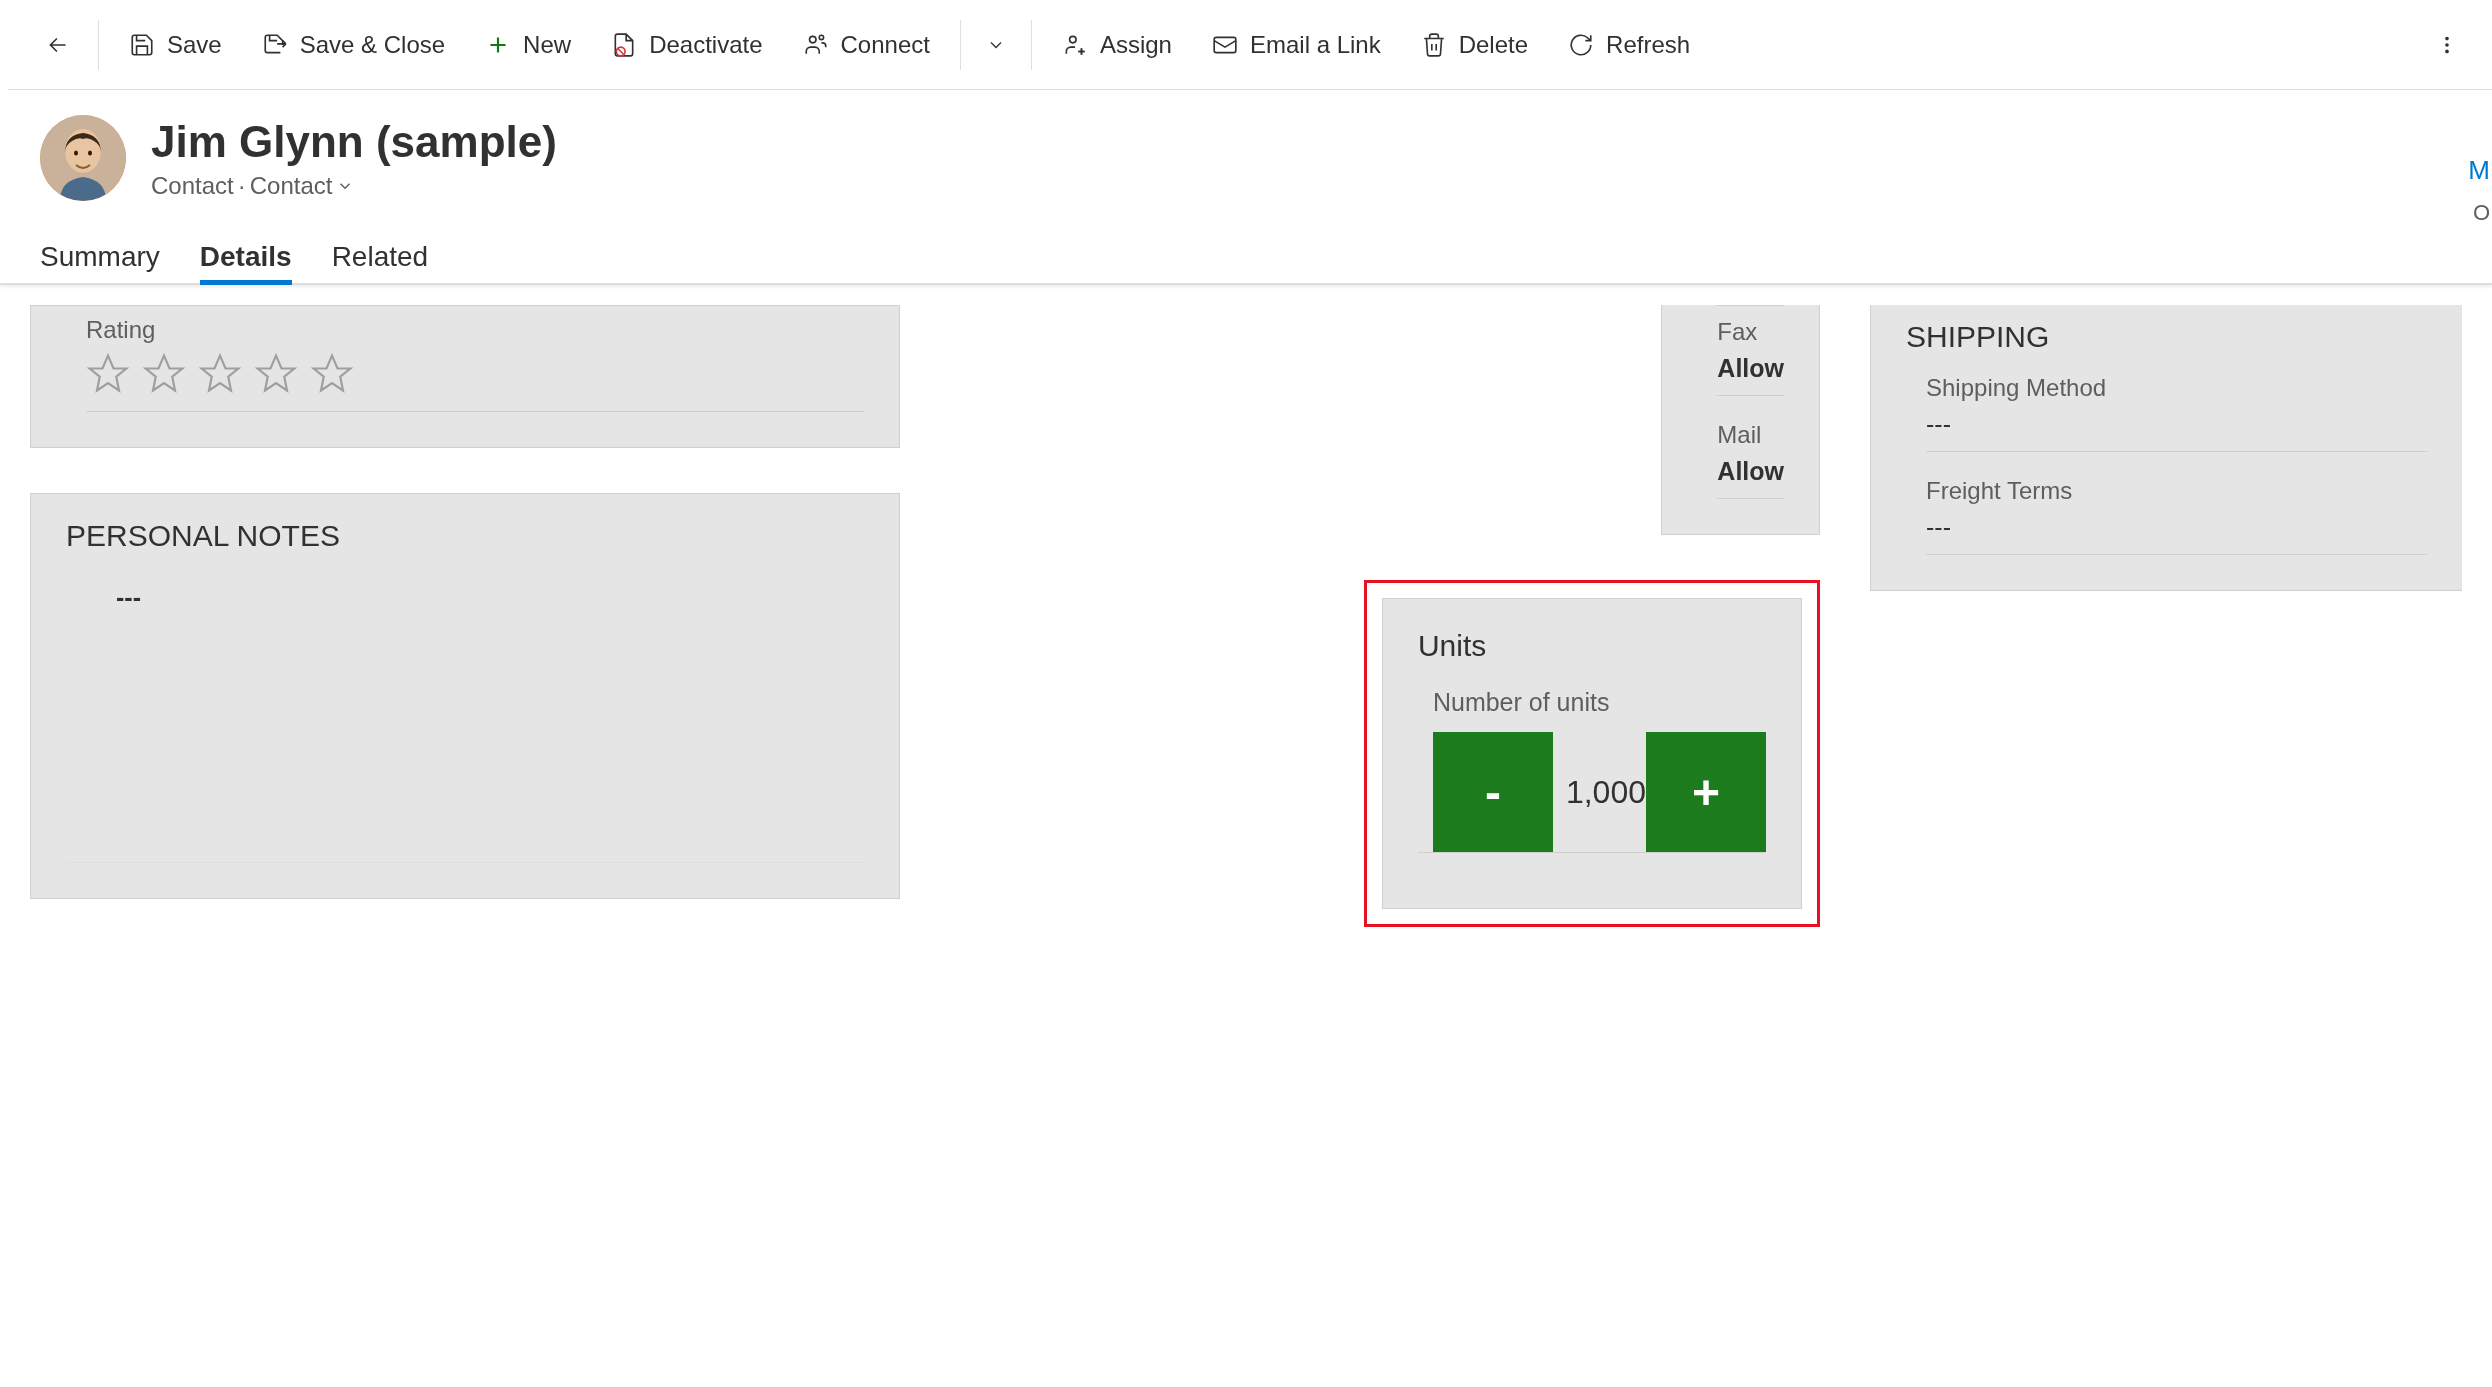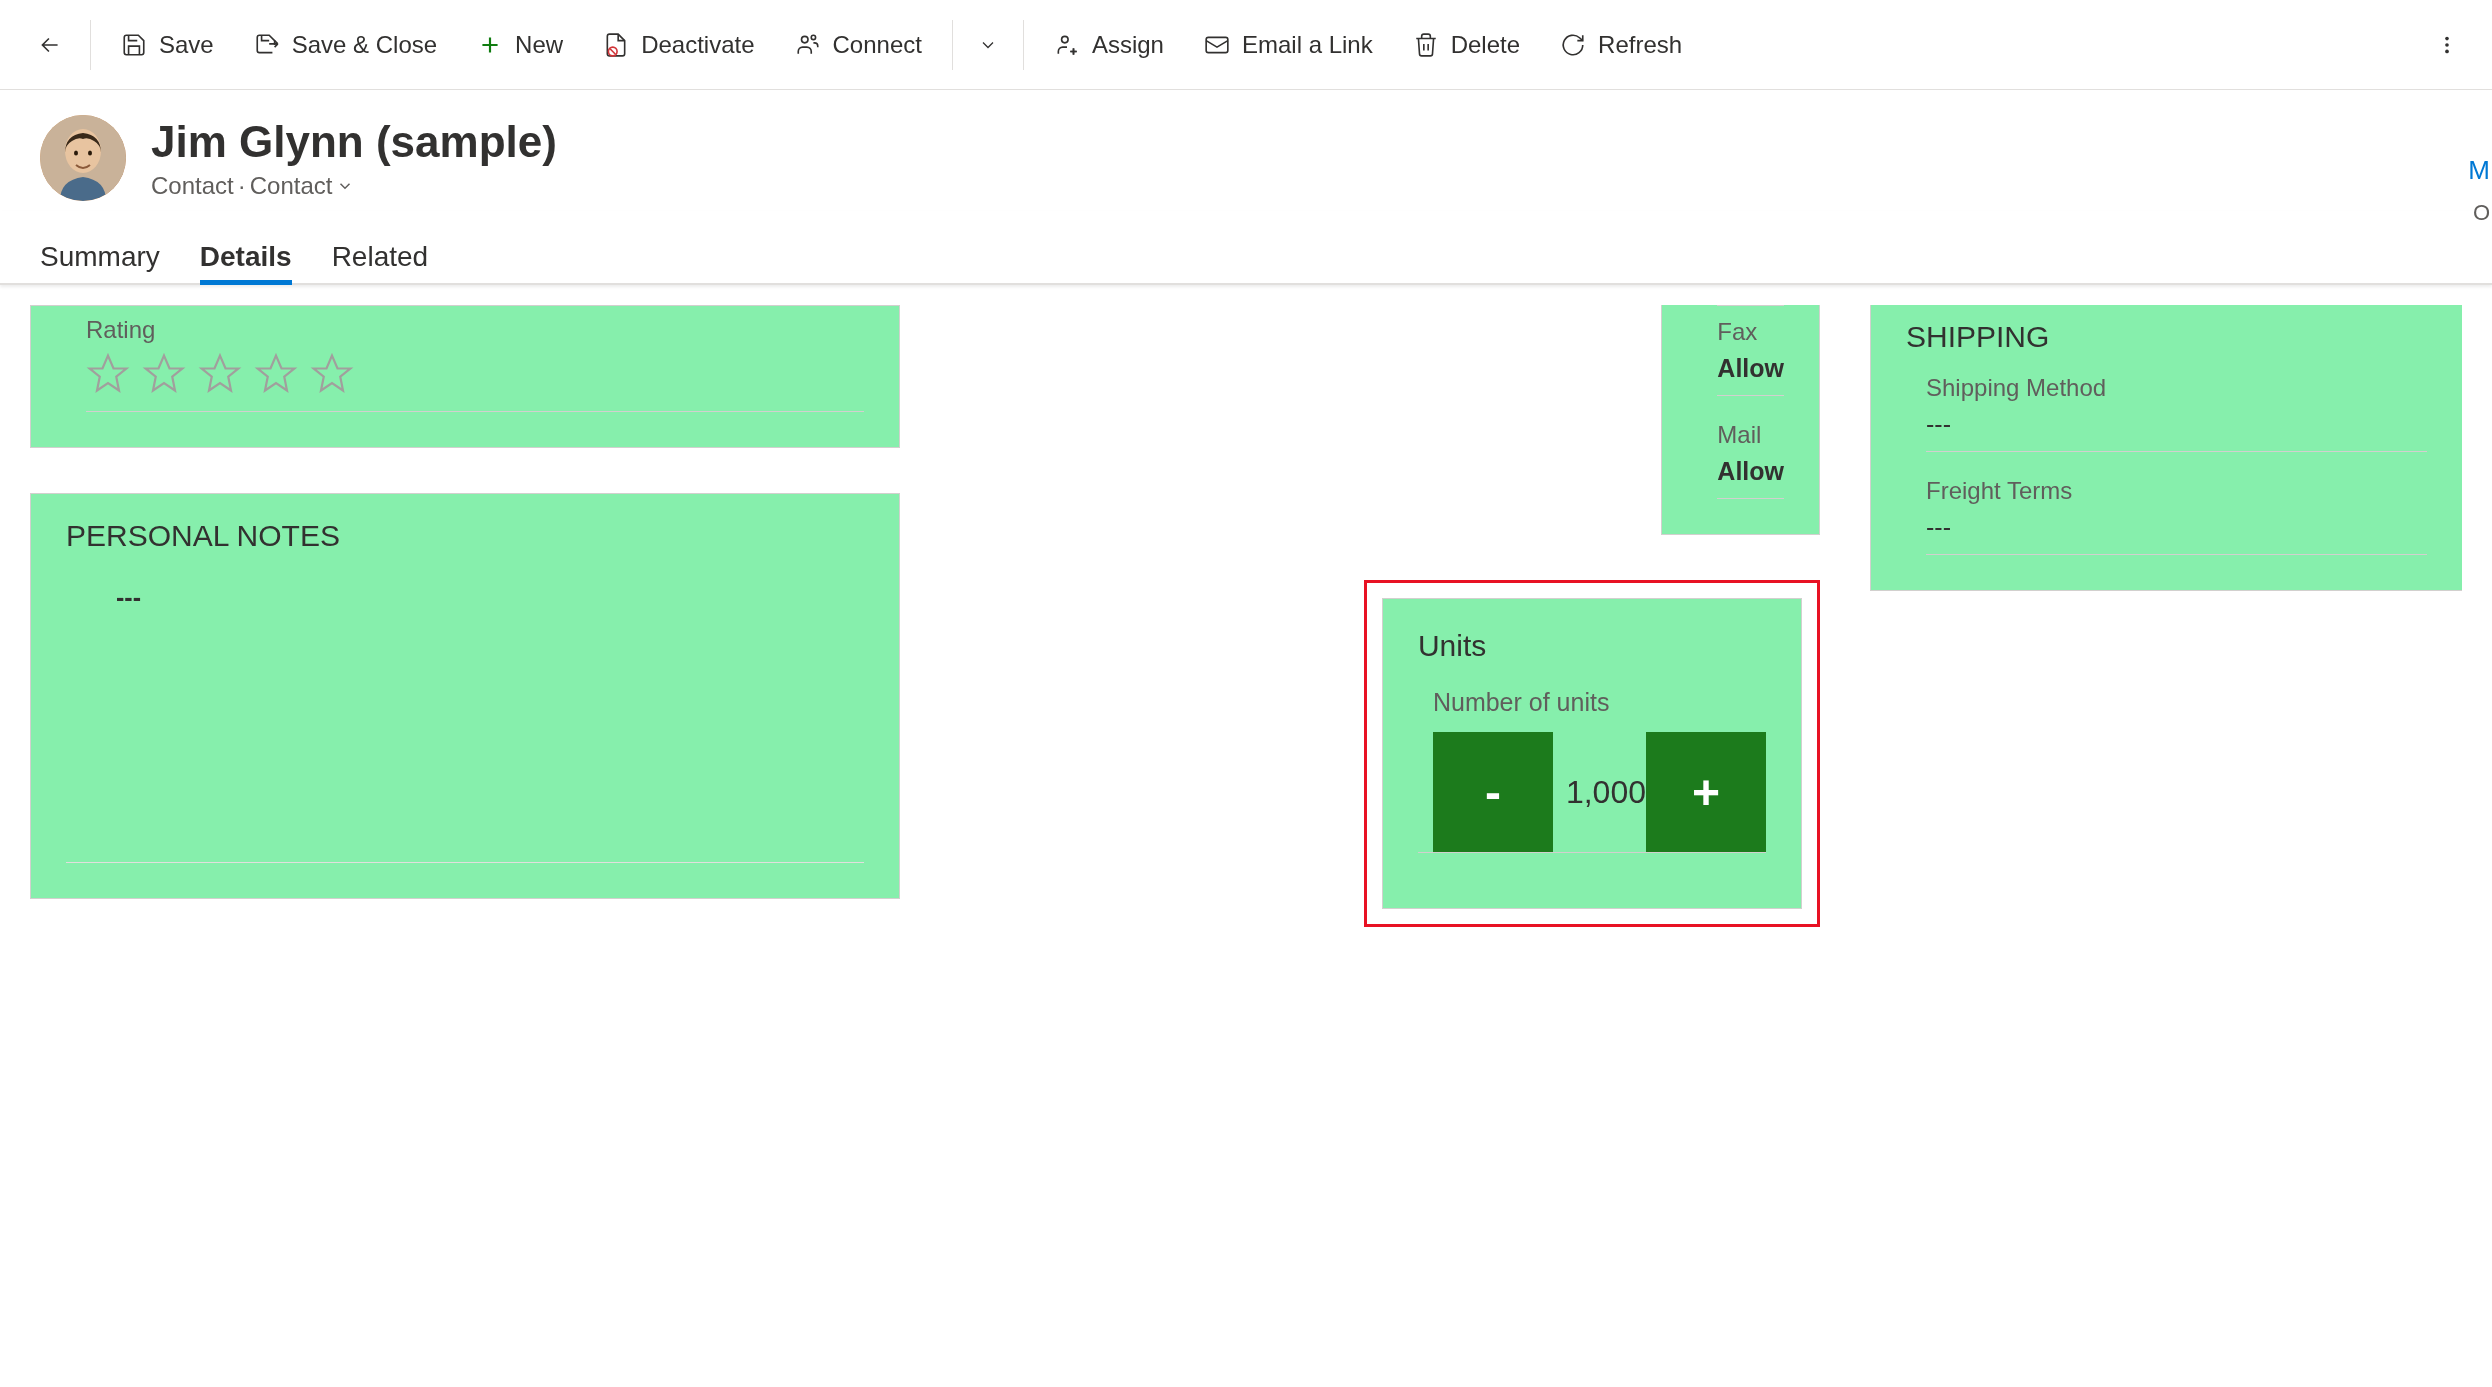--- a/index.html
+++ b/index.html
@@ -16,20 +16,21 @@
       overflow: hidden;
     }
     
     
     .command-bar {
       display: flex;
       align-items: center;
       height: 90px;
       border-bottom: 1px solid #e1dfdd;
       padding: 0 20px;
+      margin-left: 8px;
     }
     .back-button {
       display: flex;
       align-items: center;
       justify-content: center;
       width: 60px;
       height: 60px;
       cursor: pointer;
     }
     .cmd-separator {
@@ -157,21 +158,21 @@
       flex-direction: column;
       gap: 45px;
     }
     .col-1 { width: 870px; }
     .col-2 { width: 870px; align-items: flex-end; }
     .col-3 { flex: 1; }
     
     .card {
       border: 1px solid #d2d0ce;
       padding: 25px 35px 35px 35px;
-      background: #86efac;
+      background: #e5e5e5;
     }
     .card-title {
       font-size: 30px;
       color: #323130;
       margin-bottom: 20px;
       font-weight: 400;
     }
     .field-label {
       font-size: 24px;
       color: #605e5c;

